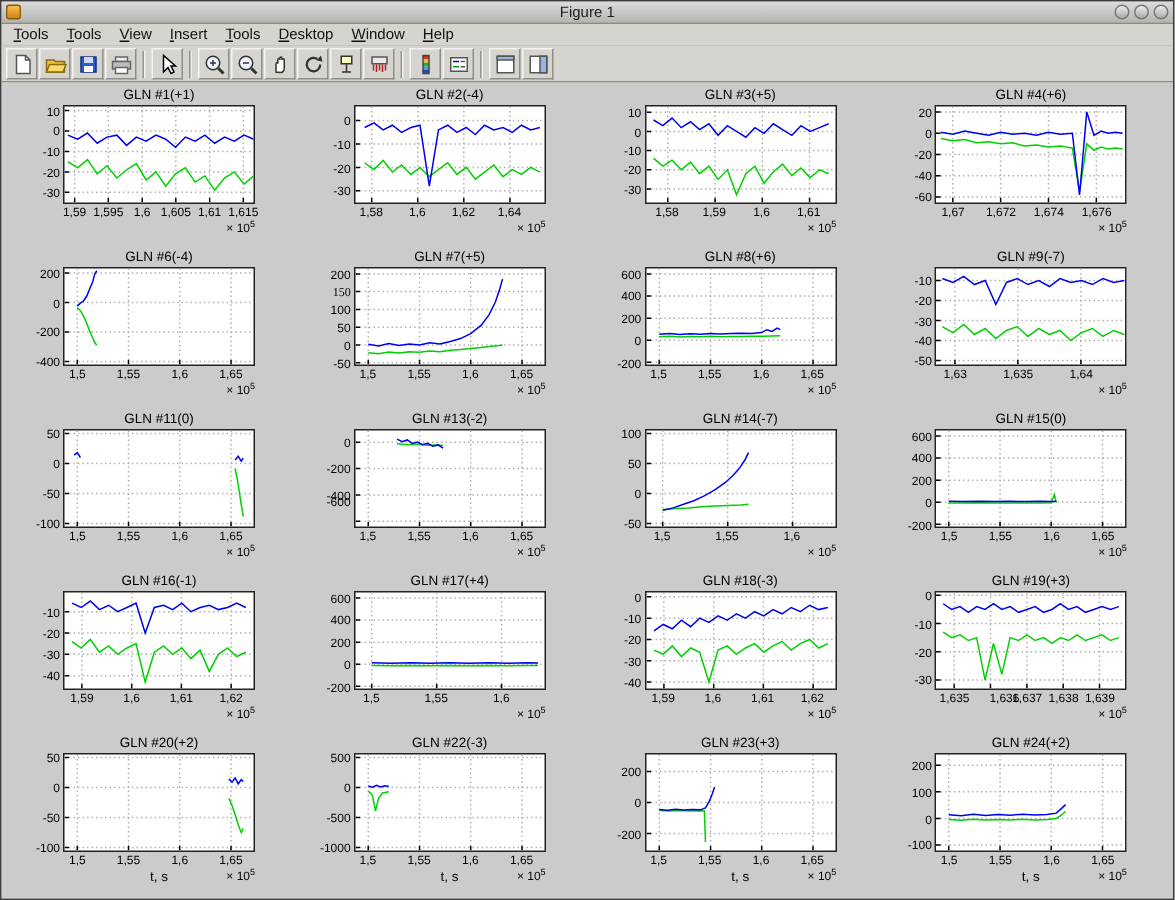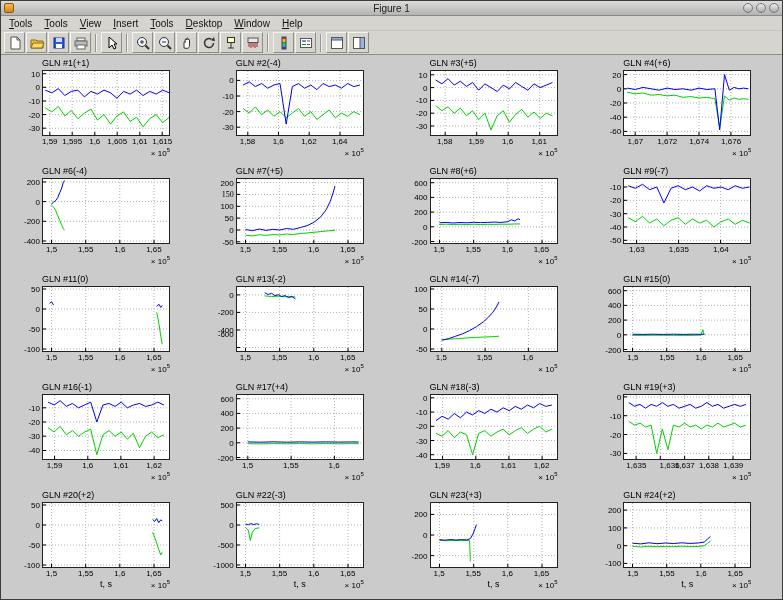--- a/index.html
+++ b/index.html
@@ -31,21 +31,21 @@
     background:#d6d4cf; border:1px solid;
     border-color:#f4f3f0 #8f8d88 #8f8d88 #f4f3f0; }
   .tbtn svg { display:block; }
   .tsep { width:2px; height:18px; border-left:1px solid #96948f;
     border-right:1px solid #f1f0ed; margin:0 3px; }
   .figure-area { position:absolute; top:54px; left:0; right:0; bottom:0; background:#cbcbcb; }
   .plot-grid { width:100%; height:100%; display:grid;
     grid-template-columns:repeat(4,1fr); grid-template-rows:repeat(5,1fr);
     padding:2px 3px; }
   .sp { position:relative; }
-  .sp-title { position:absolute; top:1px; left:38px; width:128px; 
+  .sp-title { position:absolute; top:1px; left:38px; width:128px; text-align:center;
     font-size:9px; color:#000; white-space:nowrap; }
   .sp-axes { position:absolute; left:38px; top:13px; width:128px; height:66px;
     background:#fff; border:1px solid #222; }
   .tick { position:absolute; font-size:8px; color:#000; white-space:nowrap; line-height:9px; }
   .ytick { width:34px; left:2px; text-align:right; }
   .xtick { width:34px; text-align:center; }
   .sp-exp { position:absolute; font-size:8px; color:#000; width:46px; text-align:right;
     white-space:nowrap; line-height:9px; }
   .sp-exp sup { font-size:6px; }
   .sp-xlabel { position:absolute; left:38px; width:128px; text-align:center;

